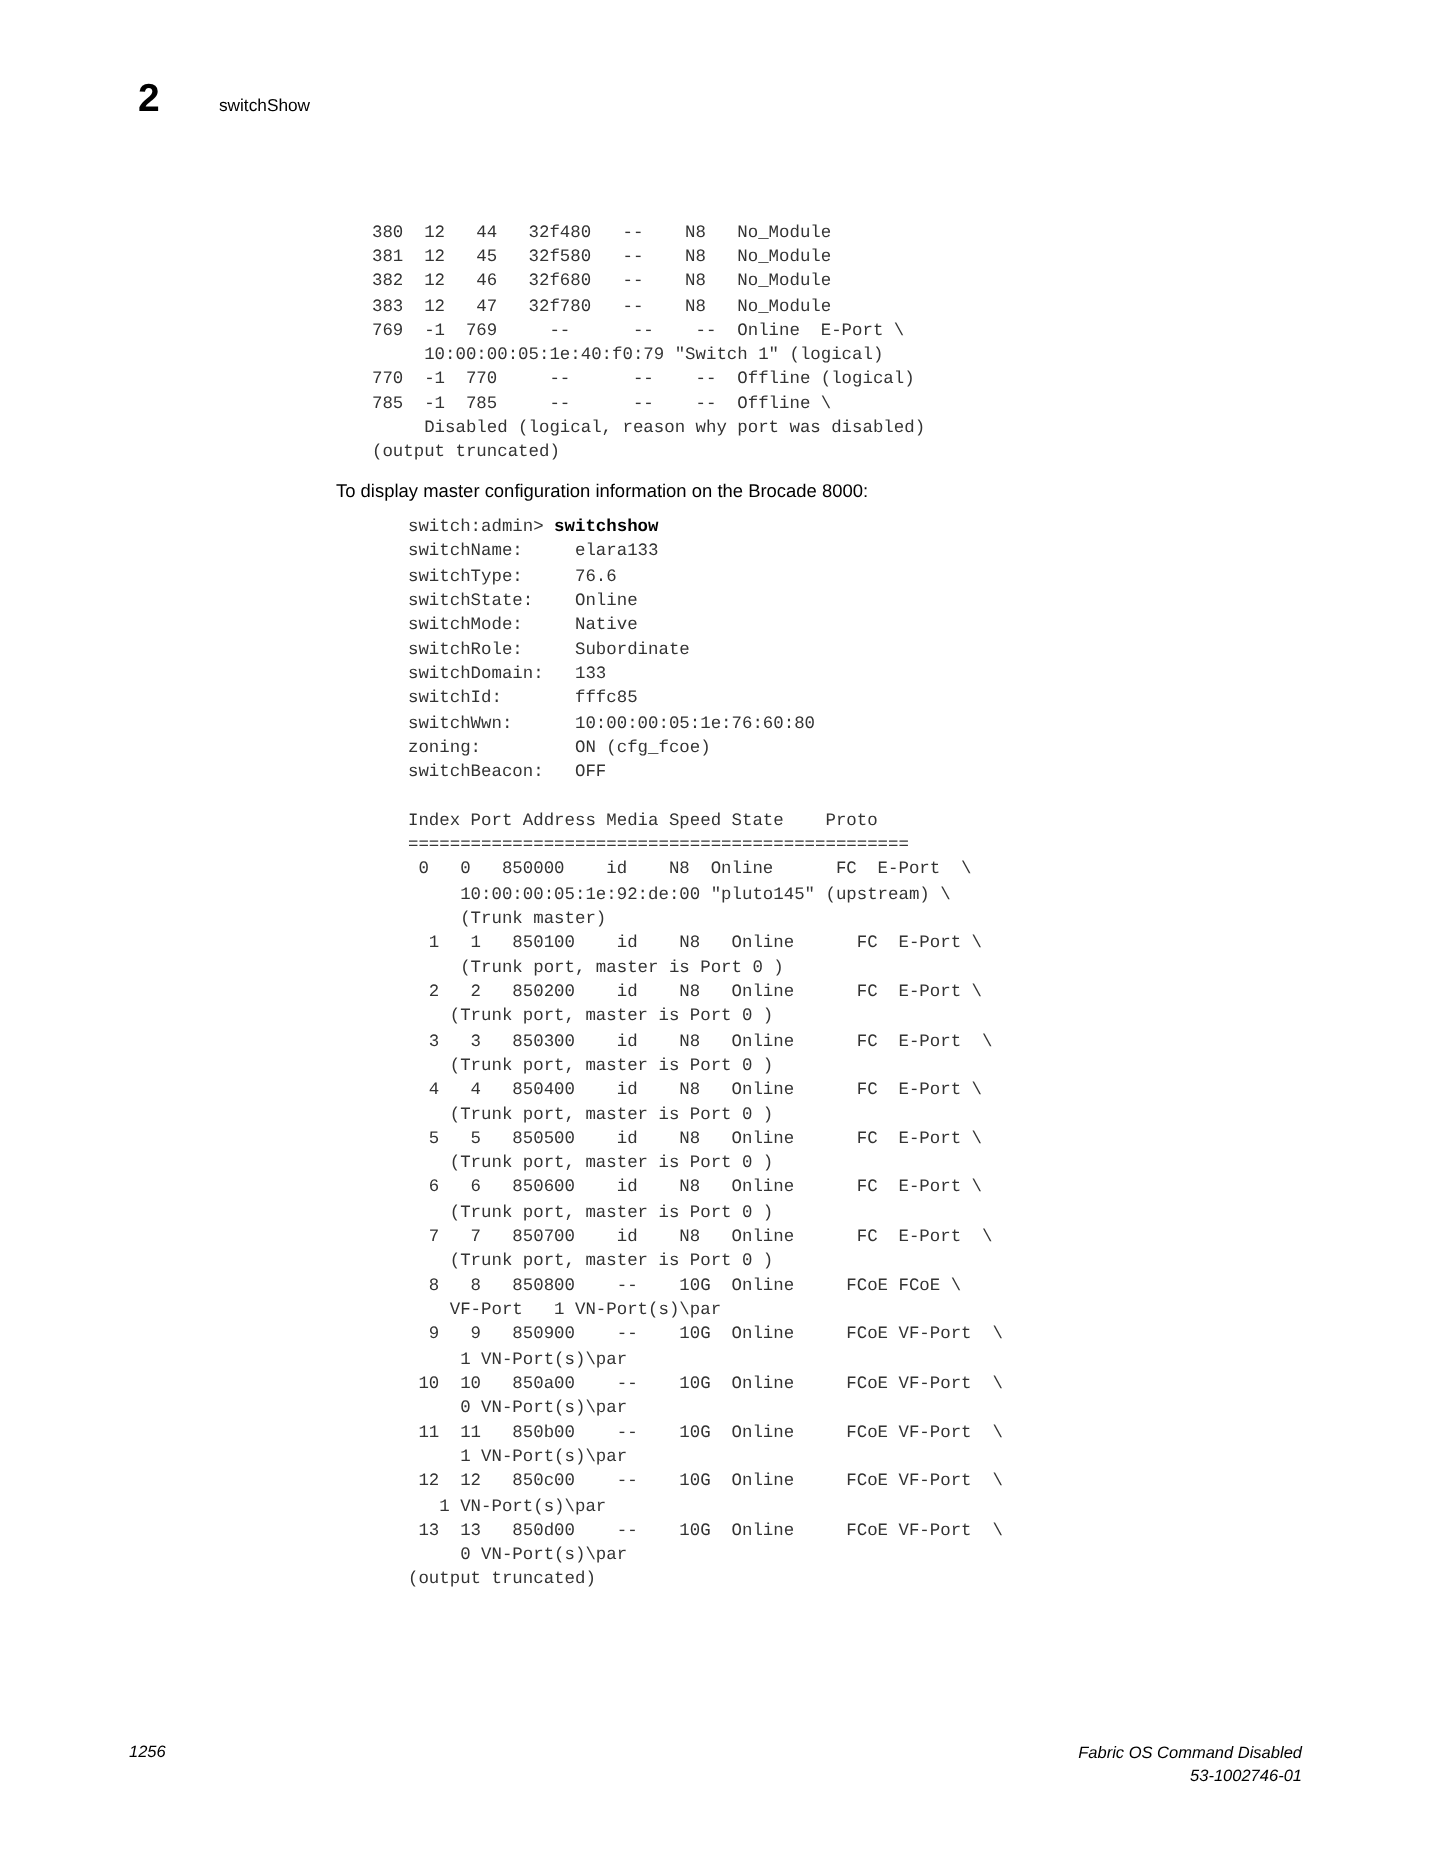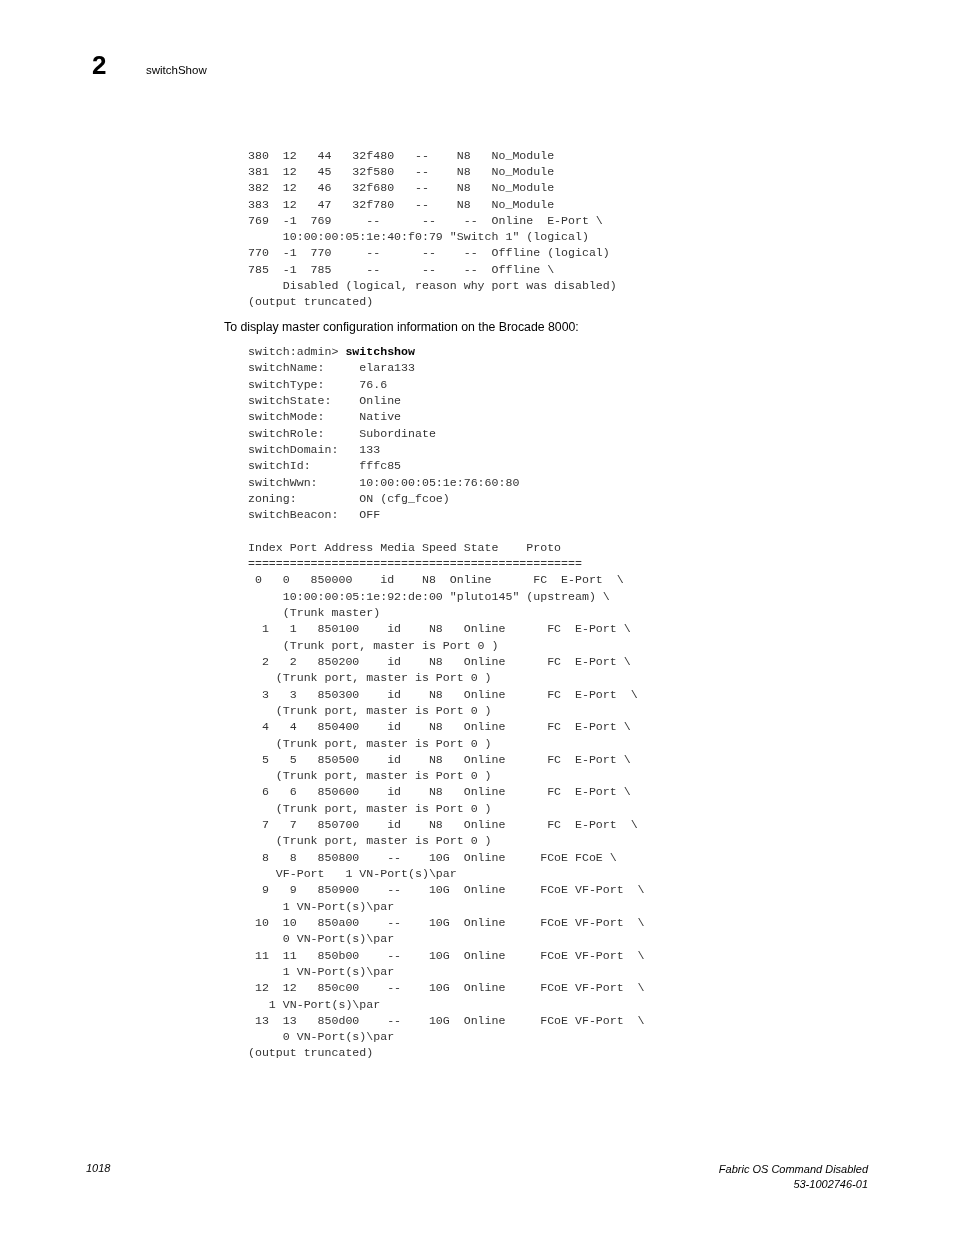--- a/index.html
+++ b/index.html
@@ -57,21 +57,21 @@
     color: #333333;
     white-space: pre;
     letter-spacing: 0px;
   }
   .code-block .bold {
     font-weight: bold;
     color: #000000;
   }
 
   #code-top { top: 136px; }
-  #code-bottom { top: 344px; }
+  #code-bottom { top: 344px; margin-left: 24px; }
 
   .body-para {
     position: absolute;
     left: 224px;
     top: 319px;
     font-family: "Liberation Sans", sans-serif;
     font-size: 12.3px;
     line-height: 16px;
     color: #000000;
     white-space: pre;
@@ -171,18 +171,18 @@
      1 VN-Port(s)\par
  12  12   850c00    --    10G  Online     FCoE VF-Port  \
    1 VN-Port(s)\par
  13  13   850d00    --    10G  Online     FCoE VF-Port  \
      0 VN-Port(s)\par
 (output truncated)</span></div>
 
 </div>
 
 <div class="page-footer">
-  <div class="footer-page-number">1018</div>
+  <div class="footer-page-number">1256</div>
   <div class="footer-right">
     <div>Fabric OS Command Disabled</div>
     <div>53-1002746-01</div>
   </div>
 </div>
 
 </body></html>

